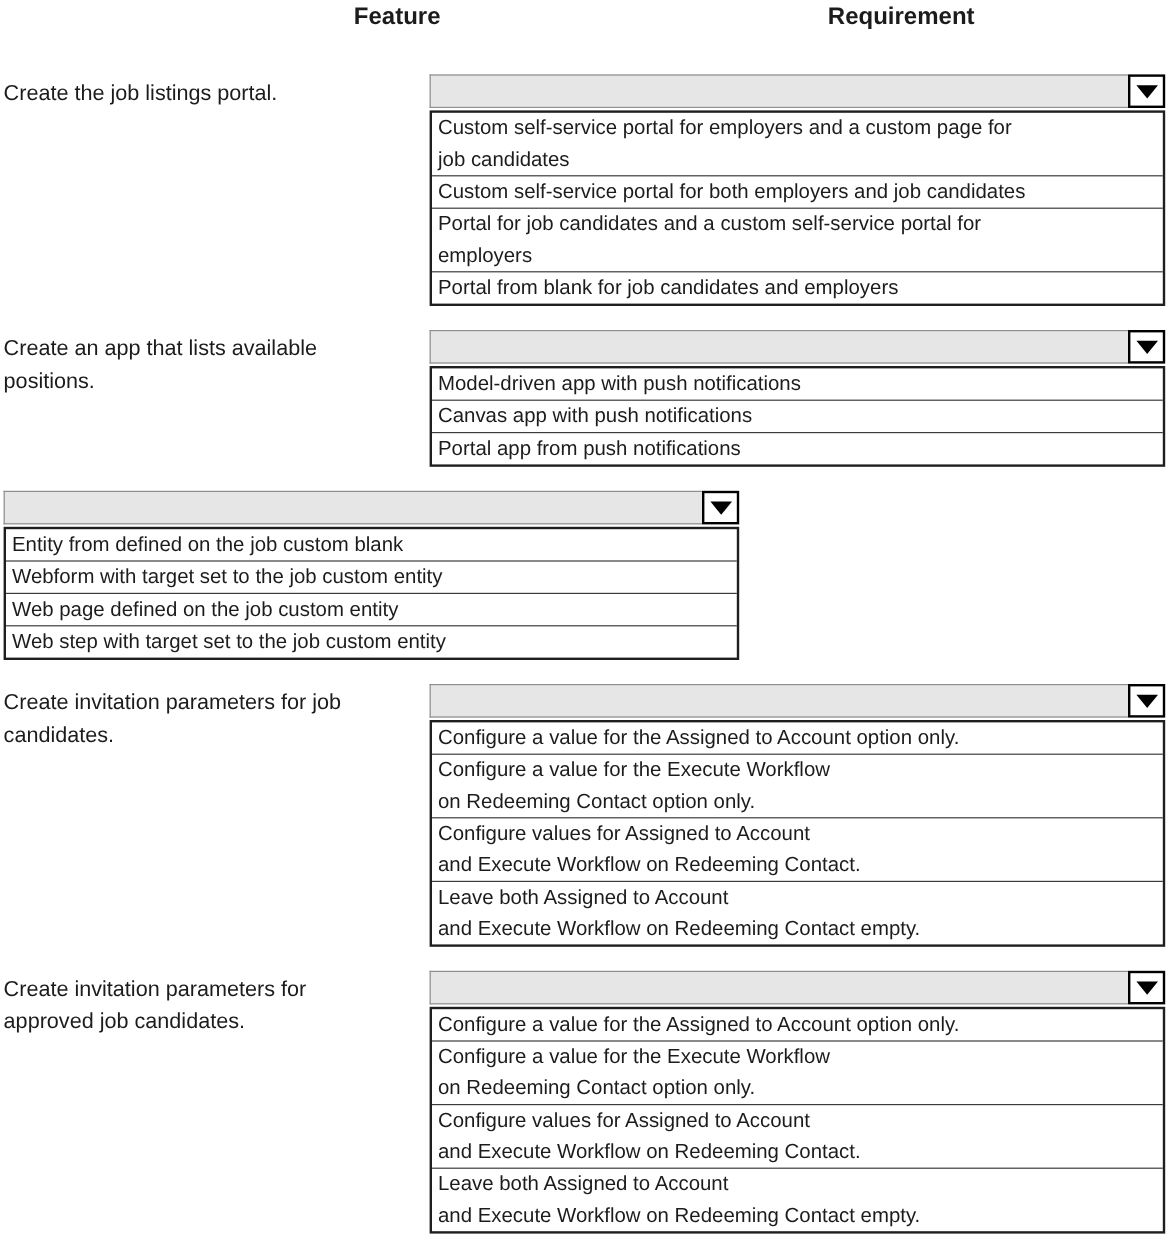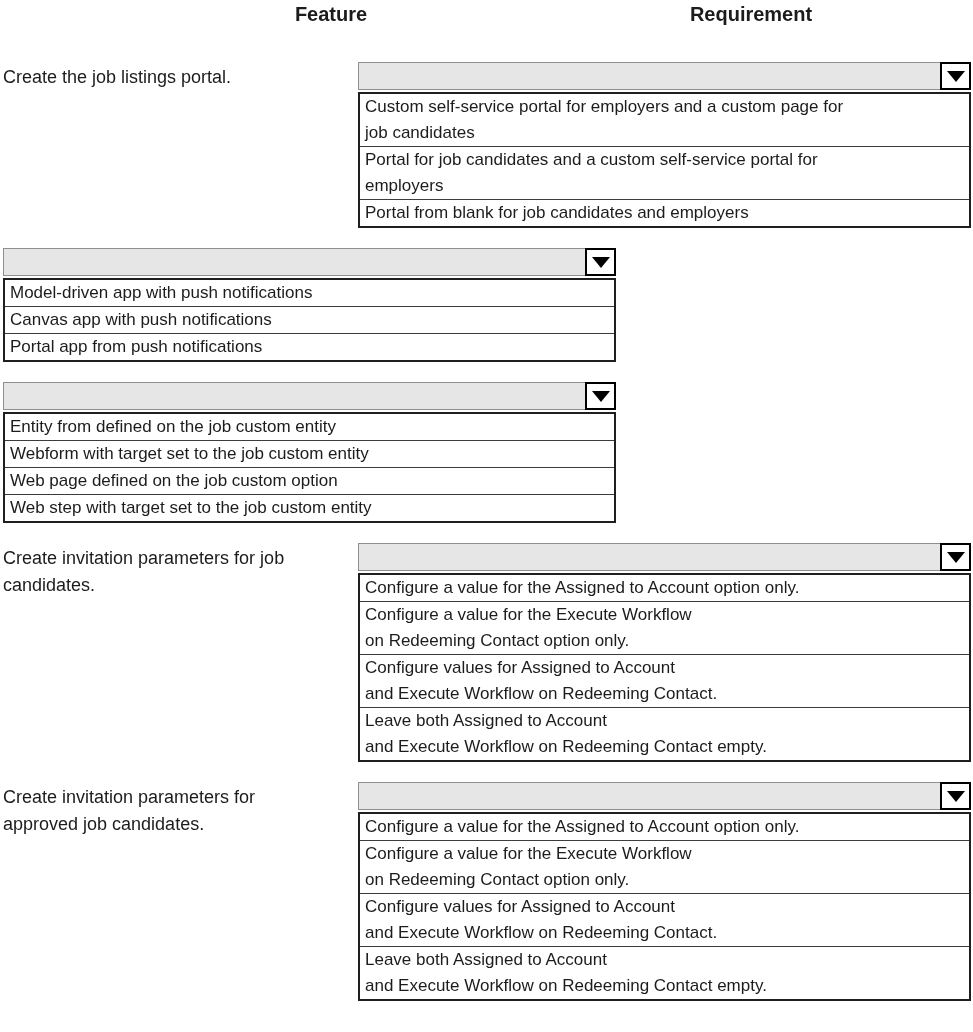--- a/index.html
+++ b/index.html
@@ -102,28 +102,31 @@
   <div class="feature">
     <div class="dropdown-bar">
       <div class="bar-fill"></div>
       <div class="arrow-cell">
         <span class="triangle-down"></span>
       </div>
     </div>
     <div class="options">
       <div class="option">Custom self-service portal for employers and a custom page for
 job candidates</div>
+      <div class="option">Custom self-service portal for both employers and job candidates</div>
       <div class="option">Portal for job candidates and a custom self-service portal for
 employers</div>
       <div class="option">Portal from blank for job candidates and employers</div>
     </div>
   </div>
 </div>
 
 <div class="block">
+  <div class="req">Create an app that lists available
+positions.</div>
   <div class="feature">
     <div class="dropdown-bar">
       <div class="bar-fill"></div>
       <div class="arrow-cell">
         <span class="triangle-down"></span>
       </div>
     </div>
     <div class="options">
       <div class="option">Model-driven app with push notifications</div>
       <div class="option">Canvas app with push notifications</div>
@@ -134,23 +137,23 @@
 
 <div class="block">
   <div class="feature">
     <div class="dropdown-bar">
       <div class="bar-fill"></div>
       <div class="arrow-cell">
         <span class="triangle-down"></span>
       </div>
     </div>
     <div class="options">
-      <div class="option">Entity from defined on the job custom entity</div>
+      <div class="option">Entity from defined on the job custom blank</div>
       <div class="option">Webform with target set to the job custom entity</div>
-      <div class="option">Web page defined on the job custom option</div>
+      <div class="option">Web page defined on the job custom entity</div>
       <div class="option">Web step with target set to the job custom entity</div>
     </div>
   </div>
 </div>
 
 <div class="block">
   <div class="req">Create invitation parameters for job
 candidates.</div>
   <div class="feature">
     <div class="dropdown-bar">

